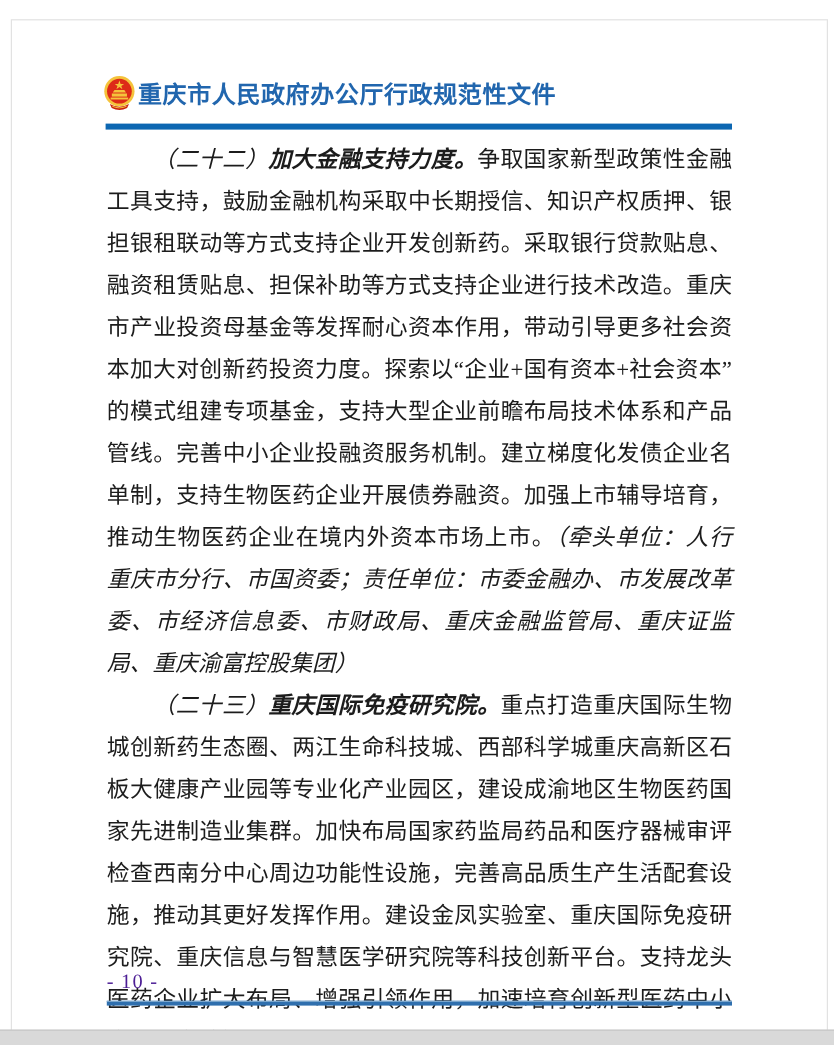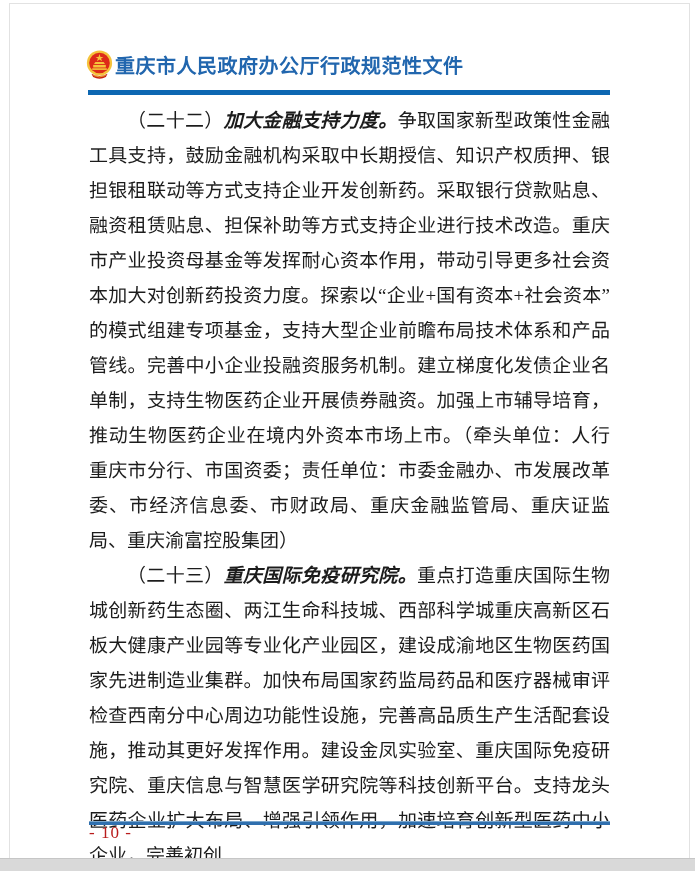--- a/index.html
+++ b/index.html
@@ -22,21 +22,21 @@
     left: 0;
     bottom: 0;
     width: 695px;
     height: 12px;
     background: #d9d9d9;
     border-top: 1px solid #c6c6c6;
   }
   .page {
     position: absolute;
     left: 9px;
-    top: 3px;
+    top: 16px;
     width: 681px;
     height: 856px;
     box-sizing: border-box;
     background: #ffffff;
     border: 1px solid #e2e2e2;
   }
   .header-row {
     position: absolute;
     left: 76px;
     top: 43px;
@@ -80,29 +80,29 @@
   }
   .body-text p {
     margin: 0;
     text-indent: 2em;
   }
   .para-heading {
     font-weight: bold;
     font-style: italic;
   }
   .kaiti {
+    font-style: italic;
   }
   .page-number {
     position: absolute;
     left: 79px;
     top: 791px;
     font-size: 17px;
-    color: #b91c1c;
+    color: #4c1d95;
     letter-spacing: 1px;
-    margin-top: 28px;
   }
   .footer-rule {
     position: absolute;
     left: 79px;
     top: 817px;
     width: 521px;
     height: 3px;
     background: #2f6fae;
     border-top: 1px solid #7aa6cc;
   }

